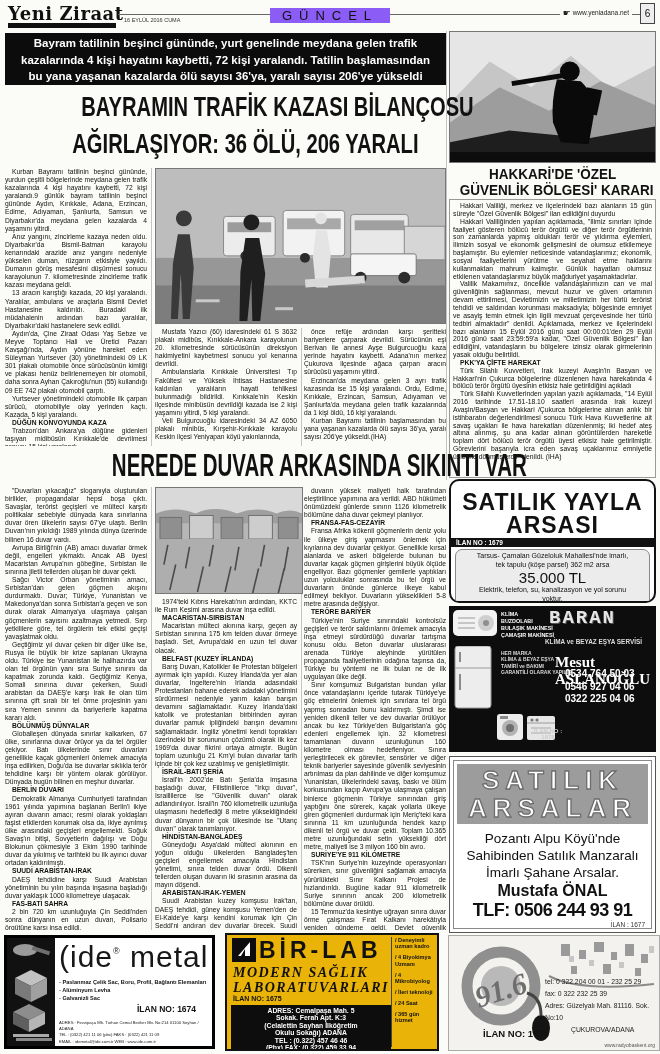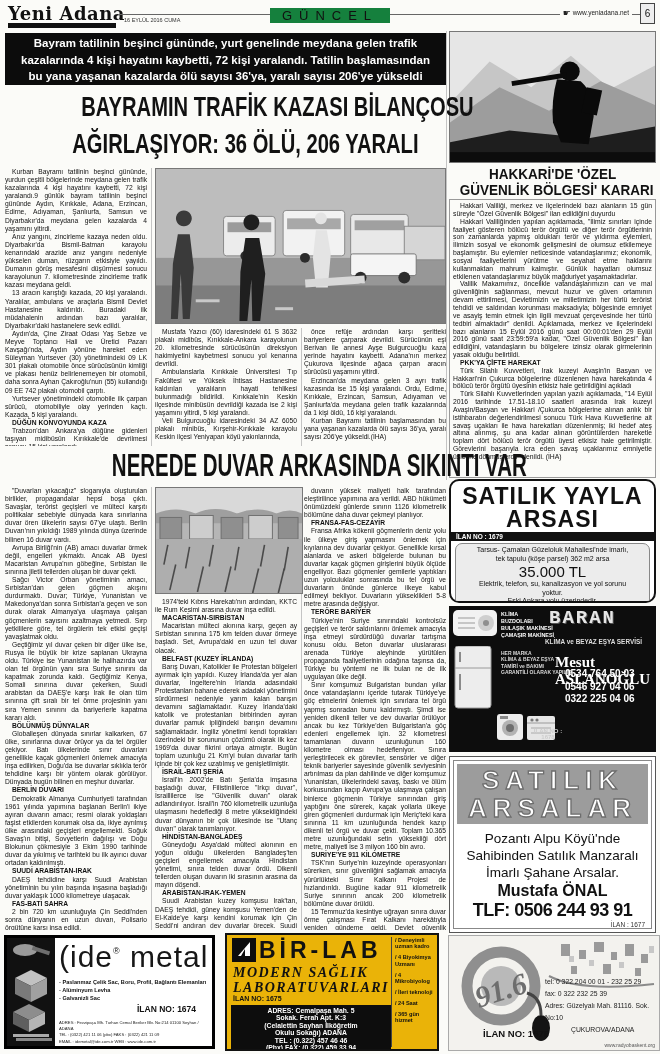--- a/index.html
+++ b/index.html
@@ -5,21 +5,21 @@
   html,body{margin:0;padding:0;}
   body{width:660px;height:1054px;background:#cfcdc8;font-family:"Liberation Sans",sans-serif;color:#111;}
   .page{position:absolute;left:0;top:0;width:660px;height:1054px;background:#fbfbf8;overflow:hidden;
         border-right:2px solid #6a6a6a;border-bottom:1px solid #9a9a9a;}
   
   .masthead{position:absolute;left:8px;top:3px;font-family:"DejaVu Serif",serif;font-weight:bold;font-size:18px;letter-spacing:.5px;}
   .masthead-bar{position:absolute;left:8px;top:23px;width:108px;height:5px;background:#101010;}
   .issue-date{position:absolute;left:124px;top:17px;font-size:5.5px;color:#333;}
   .header-rule{position:absolute;left:118px;top:14px;width:534px;border-top:1px solid #666;}
   .section-title{position:absolute;left:0;top:6px;width:660px;text-align:center;}
-  .section-title span{background:#15803d;padding:0 12px;font-size:13px;letter-spacing:7px;}
+  .section-title span{background:#8b5cf6;padding:0 12px;font-size:13px;letter-spacing:7px;}
   .site-url{position:absolute;right:28px;top:8px;font-size:6.5px;background:#fbfbf8;padding:0 3px;color:#222;}
   .hand-icon{font-size:9px;vertical-align:-1px;}
   .page-num{position:absolute;right:5px;top:3px;width:13px;height:19px;border:1px solid #444;background:#eee;
             font-size:10px;text-align:center;line-height:19px;}
   
   .lead-banner{position:absolute;left:5px;top:33px;width:441px;height:52px;background:#0c0c0c;color:#fff;
                font-size:11.5px;font-weight:bold;line-height:16.5px;text-align:center;padding:2px 12px;box-sizing:border-box;}
   
   .headline1{position:absolute;left:5px;top:88px;width:441px;text-align:center;font-weight:bold;font-size:28px;line-height:37px;white-space:nowrap;}
   .headline1 span{display:inline-block;transform:scaleX(.72);}
@@ -37,21 +37,21 @@
   .hakkari-photo{position:absolute;left:449px;top:31px;width:207px;height:132px;}
   .hakkari-head{position:absolute;left:449px;top:166px;width:207px;text-align:center;font-weight:bold;font-size:15px;line-height:16px;white-space:nowrap;}
   .hakkari-head span{display:inline-block;transform:scaleX(.9);}
   .hakkari-body{position:absolute;left:449px;top:199px;width:207px;height:279px;border:1px solid #999;
                 box-sizing:border-box;padding:2px 3px;font-size:6.8px;line-height:7.85px;text-align:justify;overflow:hidden;}
   .hakkari-body .p{margin:0;text-indent:7px;}
   .hakkari-body .h{margin:0;text-indent:7px;font-weight:bold;}
   
   .ad-yayla{position:absolute;left:449px;top:479px;width:207px;height:124px;border:2px solid #111;border-radius:10px;
             background:#fff;box-sizing:border-box;overflow:hidden;}
-  .yayla-title{font-size:23px;font-weight:bold;letter-spacing:1px;text-align:center;line-height:23px;padding-top:4px;}
+  .yayla-title{font-size:23px;font-weight:bold;letter-spacing:1px;text-align:center;line-height:23px;padding-top:10px;}
   .yayla-ilan{background:#111;color:#fff;font-size:6.5px;font-weight:bold;padding:1px 5px;margin-top:1px;}
   .yayla-box{margin:2px 4px;border:1px solid #888;border-radius:7px;background:#ececec;text-align:center;padding:2px 20px;}
   .yayla-line{font-size:7px;line-height:8.5px;}
   .yayla-price{font-size:15px;line-height:17px;}
   .yayla-contact{font-size:12.5px;font-weight:bold;line-height:14px;}
   .ad-baran{position:absolute;left:449px;top:606px;width:207px;height:146px;background:#0d0d0d;color:#fff;overflow:hidden;}
   .baran-items{position:absolute;left:52px;top:5px;font-size:5.4px;font-weight:bold;line-height:7px;}
   .baran-items .p{margin:0;}
   .baran-brand{position:absolute;left:100px;top:1px;font-family:Liberation Mono, monospace;font-size:19px;font-weight:bold;
                letter-spacing:2px;color:#e6e6e6;text-shadow:1px 1px 0 #555;}
@@ -95,21 +95,21 @@
   .radio-text{position:absolute;left:96px;top:40px;width:110px;font-size:6.8px;line-height:12px;color:#222;}
   .radio-city{padding-left:26px;}
   .radio-ilan{position:absolute;left:34px;top:92px;font-size:9.5px;font-weight:bold;}
   .radio-web{position:absolute;right:4px;bottom:2px;font-size:5px;color:#555;}
 </style>
 </head>
 <body>
 
 <div class="page">
 
-  <div class="masthead">Yeni Adana</div>
+  <div class="masthead">Yeni Ziraat</div>
   <div class="masthead-bar"></div>
   <div class="issue-date">16 EYLÜL 2016 CUMA</div>
   <div class="header-rule"></div>
   <div class="section-title"><span>GÜNCEL</span></div>
   <div class="site-url"><span class="hand-icon">☛</span> <span>www.yeniadana.net</span></div>
   <div class="page-num">6</div>
 
   <div class="lead-banner">Bayram tatilinin beşinci gününde, yurt genelinde meydana gelen trafik kazalarında 4 kişi hayatını kaybetti, 72 kişi yaralandı. Tatilin başlamasından bu yana yaşanan kazalarda ölü sayısı 36'ya, yaralı sayısı 206'ye yükseldi</div>
 
   <svg class="hakkari-photo photo" viewBox="0 0 207 132" preserveAspectRatio="none">

